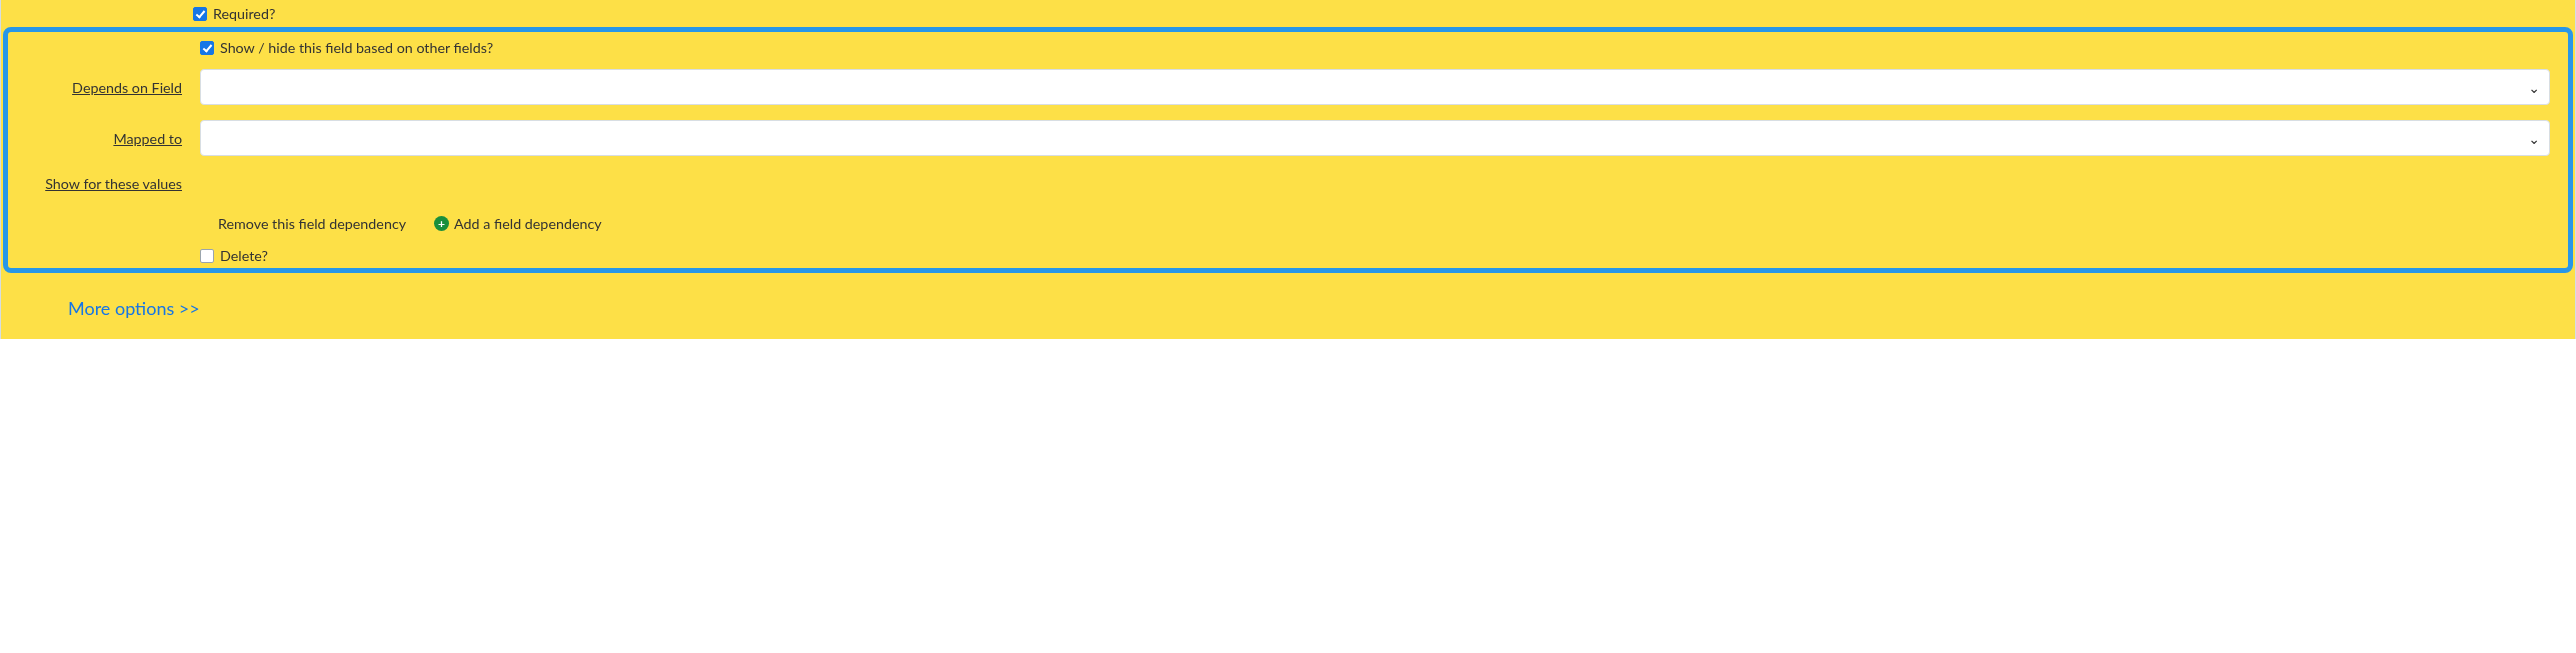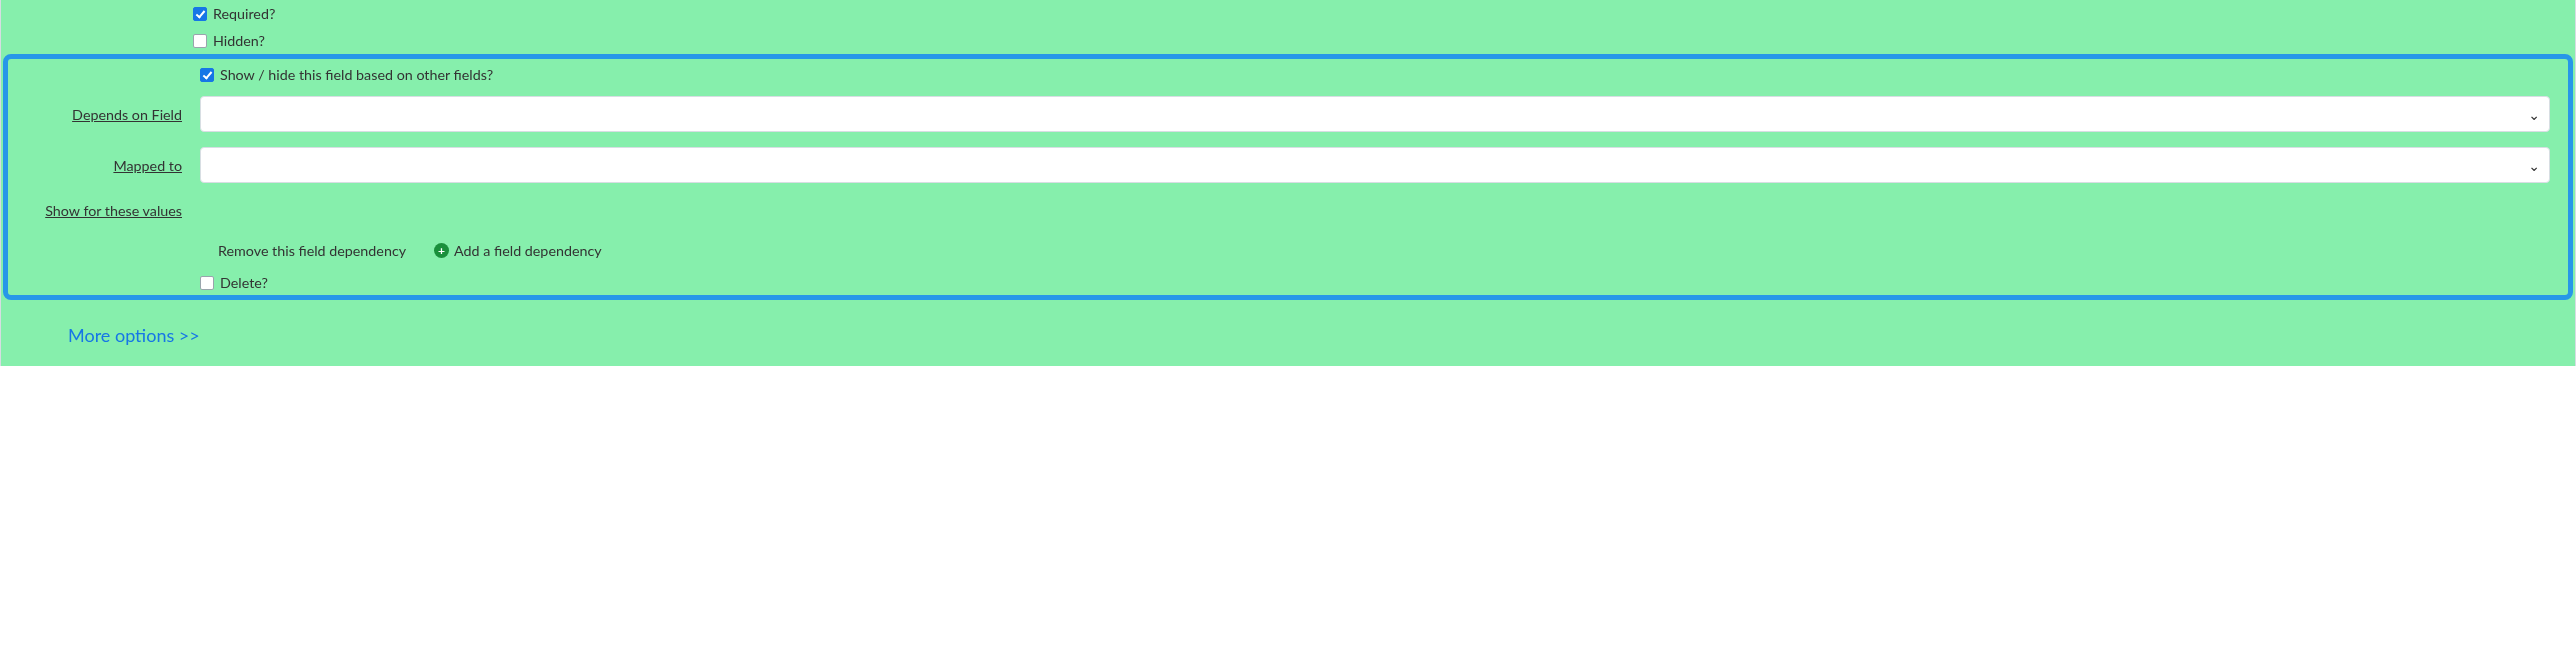--- a/index.html
+++ b/index.html
@@ -4,21 +4,21 @@
 <style>
   * { box-sizing: border-box; }
   html, body { margin:0; padding:0; }
   body {
     font-family: "Lato","Helvetica Neue",Arial,sans-serif;
     font-size: 14.3px;
     color:#333;
     background:#fff;
   }
   .page {
-    background:#86efac;
+    background:#fde047;
     border-left:1px solid #d5dde2;
     border-right:1px solid #d5dde2;
     padding-bottom:20px;
   }
   .row {
     display:flex;
     align-items:center;
     padding:5px 0;
   }
   .label-cell {
@@ -147,27 +147,20 @@
   
   <div class="row">
     <div class="label-cell"></div>
     <div class="field-cell">
       <input type="checkbox" class="chk" checked="" style="">
       <span class="chk-label">Required?</span>
     </div>
   </div>
 
 
-  <div class="row">
-    <div class="label-cell"></div>
-    <div class="field-cell">
-      <input type="checkbox" class="chk" style="">
-      <span class="chk-label">Hidden?</span>
-    </div>
-  </div>
 
   
   <div class="highlight-wrap">
 
     <div class="row">
       <div class="label-cell"></div>
       <div class="field-cell">
         <input type="checkbox" class="chk" checked="" style="">
         <span class="chk-label">Show / hide this field based on other fields?</span>
       </div>

